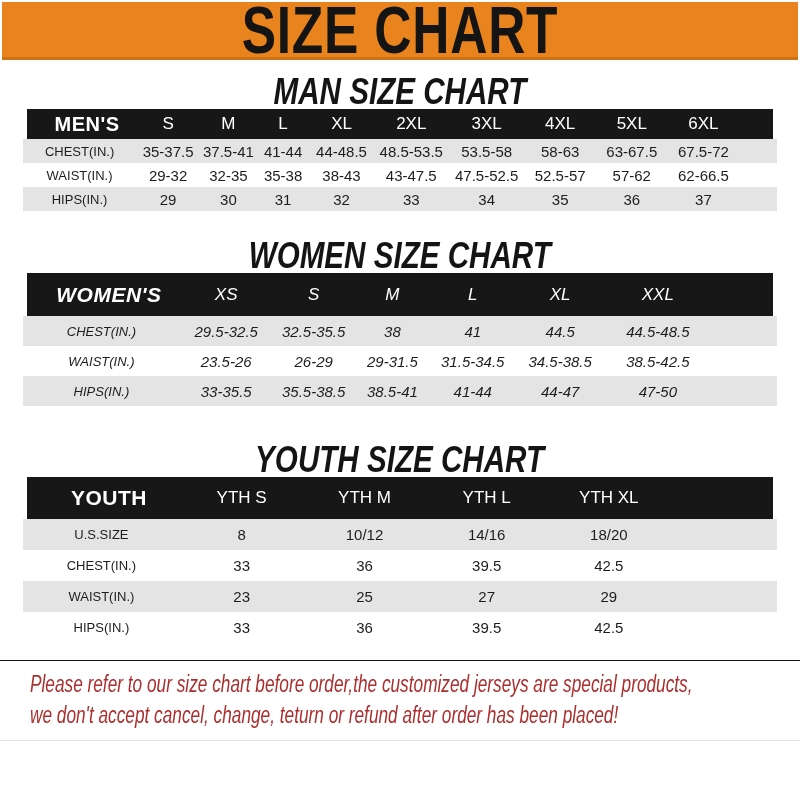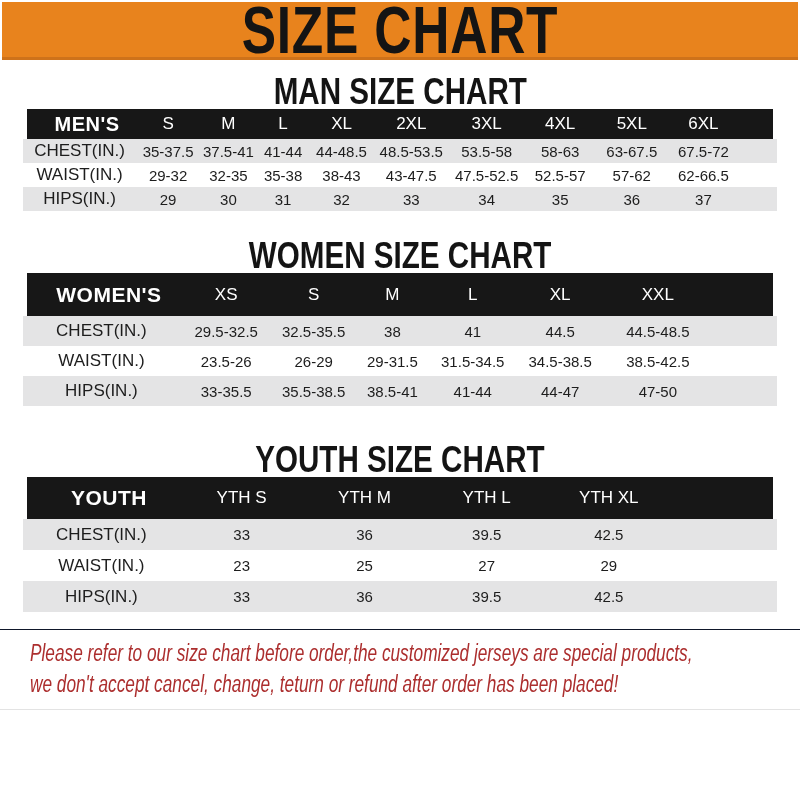--- a/index.html
+++ b/index.html
@@ -17,49 +17,50 @@
   }
   .banner-title {
     display:inline-block; font-size:66px; font-weight:700; line-height:1;
     color:var(--heading-black,#161616); letter-spacing:1px;
     transform:scale(0.78,1.02);
   }
   
   h2.section-heading {
     text-align:center; font-weight:700; font-size:37px; line-height:34px;
     color:var(--heading-black,#111111);
+    font-style:italic;
   }
   h2.section-heading > span { display:inline-block; transform:scaleX(0.8); }
   .men-heading   { margin-top:15px; }
   .women-heading { margin-top:28px; }
   .youth-heading { margin-top:37px; }
   
   table.size-table {
     width:754px; margin:0 auto; table-layout:fixed;
     border-collapse:separate; border-spacing:0;
   }
   .men-table   { margin-top:16px; }
-  .women-table { margin-top:20px; }
+  .women-table { margin-top:20px;font-style:italic; }
   .youth-table { margin-top:19px; }
   .size-table thead th {
     background:var(--header-bar,#171717); color:var(--header-text,#FFFFFF);
     font-size:17px; font-weight:400; text-align:center; vertical-align:middle;
   }
   .size-table thead th.corner {
     text-align:center; padding-left:11px; font-weight:700;
     font-size:20px; letter-spacing:0.5px;
   }
   .women-table thead th.corner, .youth-table thead th.corner { font-size:21px; }
   .size-table thead th:first-child { border-left:4px solid #fff; }
   .size-table thead th:last-child  { border-right:4px solid #fff; }
   .size-table tbody td {
     text-align:center; vertical-align:middle;
     font-size:15px; color:#1d1d1d;
   }
-  .size-table tbody td.row-label { font-size:17px;text-align:center; }
+  .size-table tbody td.row-label { font-size:13px;text-align:center; }
   .size-table tbody tr:nth-child(odd) td  { background:var(--stripe-gray,#E4E4E5); }
   .size-table tbody tr:nth-child(even) td { background:#ffffff; }
   .men-table   thead th { height:30px; }
   .men-table   tbody td { height:24px; }
   .women-table thead th { height:43px; }
   .women-table tbody td { height:30px; }
   .youth-table thead th { height:42px; }
   .youth-table tbody td { height:31px; }
   
   .footer-note {
@@ -238,20 +239,28 @@
           <th class="corner">YOUTH</th>
           <th>YTH S</th>
           <th>YTH M</th>
           <th>YTH L</th>
           <th>YTH XL</th>
           <th></th>
         </tr>
       </thead>
       <tbody>
         <tr>
+          <td class="row-label">U.S.SIZE</td>
+          <td>8</td>
+          <td>10/12</td>
+          <td>14/16</td>
+          <td>18/20</td>
+          <td></td>
+        </tr>
+        <tr>
           <td class="row-label">CHEST(IN.)</td>
           <td>33</td>
           <td>36</td>
           <td>39.5</td>
           <td>42.5</td>
           <td></td>
         </tr>
         <tr>
           <td class="row-label">WAIST(IN.)</td>
           <td>23</td>

